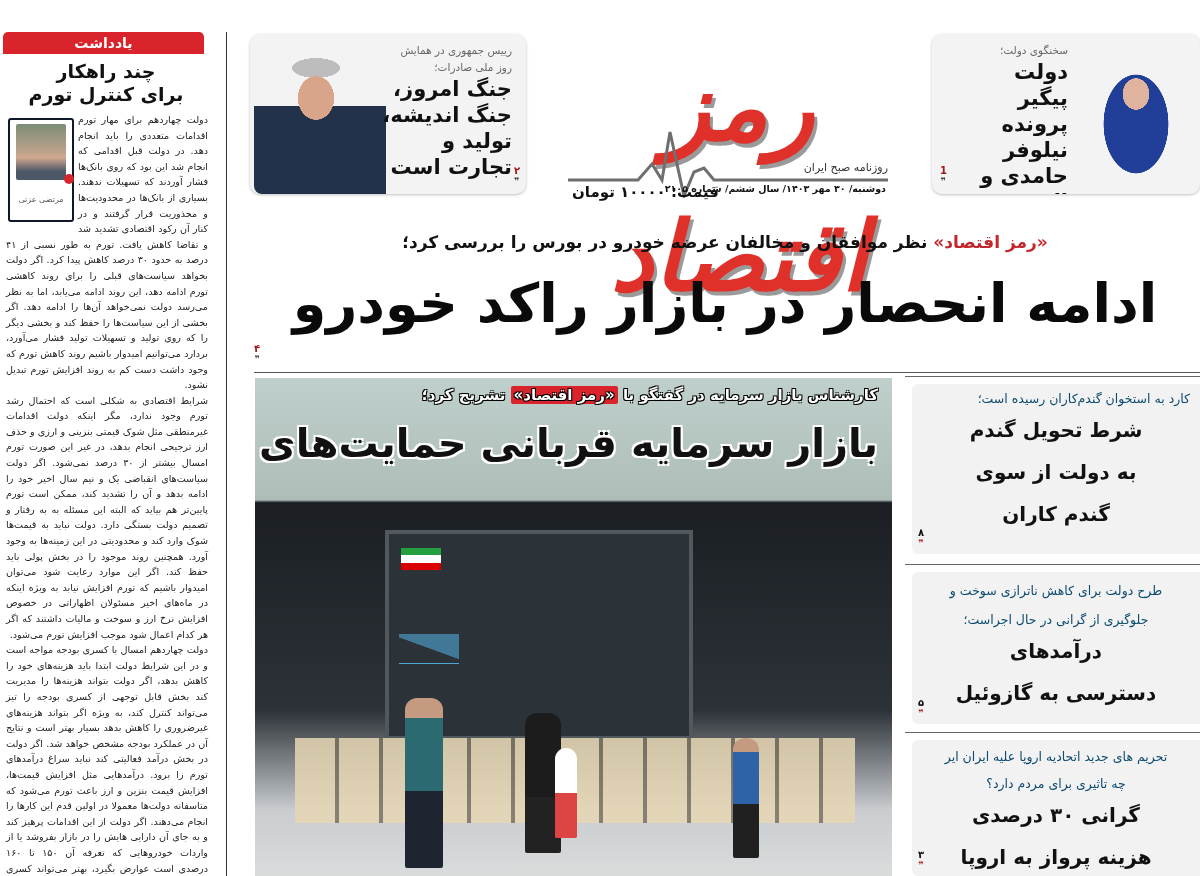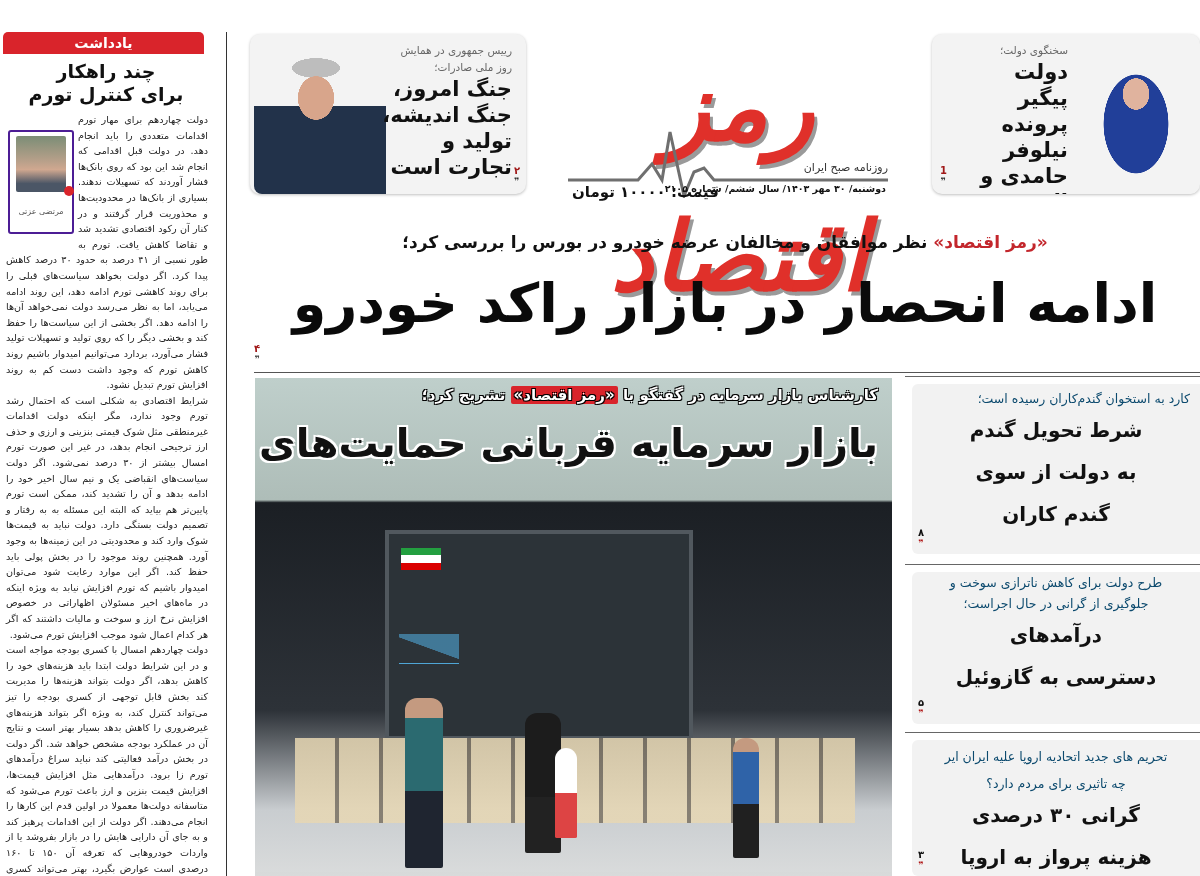--- a/index.html
+++ b/index.html
@@ -6,21 +6,21 @@
   html, body { width: 1200px; height: 876px; overflow: hidden; background: #ffffff; }
   body { position: relative; font-family: "DejaVu Sans", sans-serif; color: #111; direction: rtl; }
 
   
   .editorial { position: absolute; left: 0; top: 30px; width: 212px; height: 846px; overflow: hidden; }
   .editorial .kicker-bar { margin: 2px 8px 0 3px; height: 22px; background: #d9242b; border-radius: 5px 5px 0 0;
     color: #fff; font-weight: bold; font-size: 14px; text-align: center; line-height: 22px; }
   .editorial h2 { font-size: 19px; line-height: 23px; text-align: center; font-weight: bold; margin-top: 6px; color: #111; }
   .editorial .body { position: relative; margin-top: 6px; padding: 0 4px 0 6px; font-size: 9.6px; line-height: 15.6px;
     text-align: justify; color: #222; }
-  .editorial .author { float: left; width: 66px; height: 104px; margin: 18px 4px 4px 2px; border: 2px solid #4c1d95;
+  .editorial .author { float: left; width: 66px; height: 104px; margin: 6px 4px 4px 2px; border: 2px solid #0f172a;
     border-radius: 3px; background: #fff; direction: rtl; position: relative; }
   .editorial .author .photo { width: 50px; height: 56px; margin: 4px auto 0; background: linear-gradient(180deg,#7b8d76 0%, #b8a08a 45%, #d0a890 60%, #4b5666 85%); border-radius: 2px; }
   .editorial .author .name { font-size: 8px; color: #555; text-align: center; margin-top: 12px; }
   .editorial .author .pin { position: absolute; right: -2px; bottom: 36px; width: 10px; height: 10px; border-radius: 50%; background: #d9242b; }
 
   .divider-v { position: absolute; left: 226px; top: 32px; width: 1px; height: 844px; background: #333; }
 
   
   .masthead { position: absolute; left: 560px; top: 0; width: 340px; height: 210px; }
   .logo { position: absolute; left: 34px; top: 0; width: 290px; height: 150px; text-align: center;
@@ -88,21 +88,21 @@
   .rbox { position: absolute; left: 912px; width: 288px; background: #f2f2f2; border-radius: 6px 0 0 6px; text-align: center; overflow: hidden; }
   .rbox .kicker { font-size: 12.5px; color: #0c4a6e; line-height: 21px; padding: 0 10px; }
   .rbox .headline { font-size: 20px; font-weight: bold; line-height: 42px; color: #111; padding: 0 8px; }
   .rbox .pg { position: absolute; left: 6px; bottom: 6px; font-size: 10px; font-weight: bold; color: #111; line-height: 10px; text-align: center; }
   .rbox .pg span { display: block; color: #b01818; font-size: 9px; }
   .rdiv { position: absolute; left: 905px; right: 0; height: 1px; background: #666; }
 
   .rb1 { top: 384px; height: 170px; }
   .rb1 .kicker { margin-top: 4px; text-align: right; }
   .rb2 { top: 572px; height: 152px; }
-  .rb2 .kicker { margin-top: 0; }
+  .rb2 .kicker { margin-top: 8px; }
   .rb3 { top: 740px; height: 136px; }
   .rb3 .kicker { margin-top: 6px; }
 </style>
 </head>
 <body>
 
 <div class="editorial">
   <div class="kicker-bar">یادداشت</div>
   <h2>
     <span>چند راهکار</span><br>

